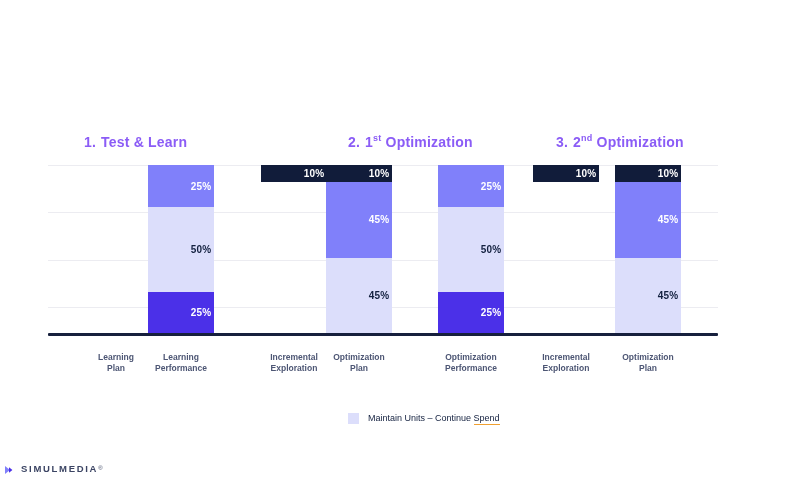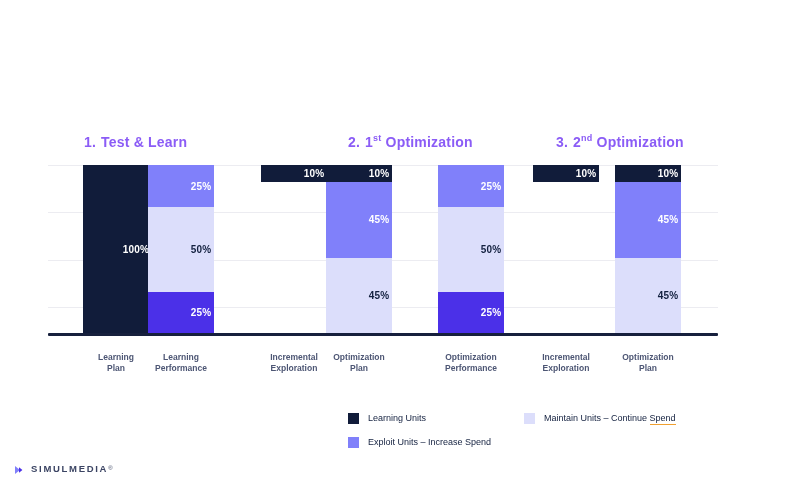--- a/index.html
+++ b/index.html
@@ -123,21 +123,21 @@
   .sw-exploit  { background: #8080fa; }
   .sw-dead     { background: #4b30e8; }
   .misspelled {
     border-bottom: 1.5px solid #f0a030;
     padding-bottom: 1px;
   }
 
   
   #logo {
     position: absolute;
-    left: 14px;
+    left: 4px;
     top: 462px;
     display: flex;
     align-items: center;
     justify-content: flex-end;
   }
   #logo .mark {
     width: 12px;
     height: 12px;
     margin-right: 5px;
     flex: 0 0 auto;
@@ -161,23 +161,20 @@
     <div class="section-title" style="left: 84px; top: 134px;"><span class="num">1.</span><span>Test &amp; Learn</span></div>
     <div class="section-title" style="left: 328px; top: 134px; margin-left: 20px;"><span class="num">2.</span><span>1</span><sup>st</sup> <span>Optimization</span></div>
     <div class="section-title" style="left: 556px; top: 134px;"><span class="num">3.</span><span>2</span><sup>nd</sup> <span>Optimization</span></div>
   </div>
 
 <div id="plot">
     <div class="gridline" style="top: 0px;"></div>
     <div class="gridline" style="top: 47px;"></div>
     <div class="gridline" style="top: 95px;"></div>
     <div class="gridline" style="top: 142px;"></div>
-    <div class="bar" style="left: 35px; width: 66px; height: 169px;">
-      <div class="seg learning" style="height: 169px;">100%</div>
-    </div>
     <div class="bar" style="left: 100px; width: 66px; height: 169px;">
       <div class="seg exploit" style="height: 42.25px;">25%</div>
       <div class="seg maintain" style="height: 84.5px;">50%</div>
       <div class="seg dead" style="height: 42.25px;">25%</div>
     </div>
     <div class="bar" style="left: 213px; width: 66px; height: 169px;">
       <div class="seg learning" style="height: 16.9px;">10%</div>
       <div class="seg spacer" style="height: 152.1px;"></div>
     </div>
     <div class="bar" style="left: 278px; width: 66px; height: 169px;">
@@ -207,30 +204,22 @@
     <div class="xlabel" style="left: 136px; width: 90px;"><div>Learning</div><div>Performance</div></div>
     <div class="xlabel" style="left: 249px; width: 90px;"><div>Incremental</div><div>Exploration</div></div>
     <div class="xlabel" style="left: 314px; width: 90px;"><div>Optimization</div><div>Plan</div></div>
     <div class="xlabel" style="left: 426px; width: 90px;"><div>Optimization</div><div>Performance</div></div>
     <div class="xlabel" style="left: 521px; width: 90px;"><div>Incremental</div><div>Exploration</div></div>
     <div class="xlabel" style="left: 603px; width: 90px;"><div>Optimization</div><div>Plan</div></div>
   </div>
 
 <div id="legend">
     <div class="legend-item">
-      <span class="legend-swatch sw-learning"></span>
-      <span>Learning Units</span>
-    </div>
-    <div class="legend-item">
       <span class="legend-swatch sw-maintain"></span>
       <span>Maintain Units – Continue <span class="misspelled">Spend</span></span>
-    </div>
-    <div class="legend-item">
-      <span class="legend-swatch sw-exploit"></span>
-      <span>Exploit Units – Increase Spend</span>
     </div>
   </div>
 
 <div id="logo">
   <span class="mark">
     <svg width="12" height="12" viewBox="0 0 12 12">
       <path d="M1 2 L6 6 L1 10 Z" fill="#8080fa"></path>
       <path d="M5 3.2 L8.4 6 L5 8.8 Z" fill="#4b30e8"></path>
     </svg>
   </span>

